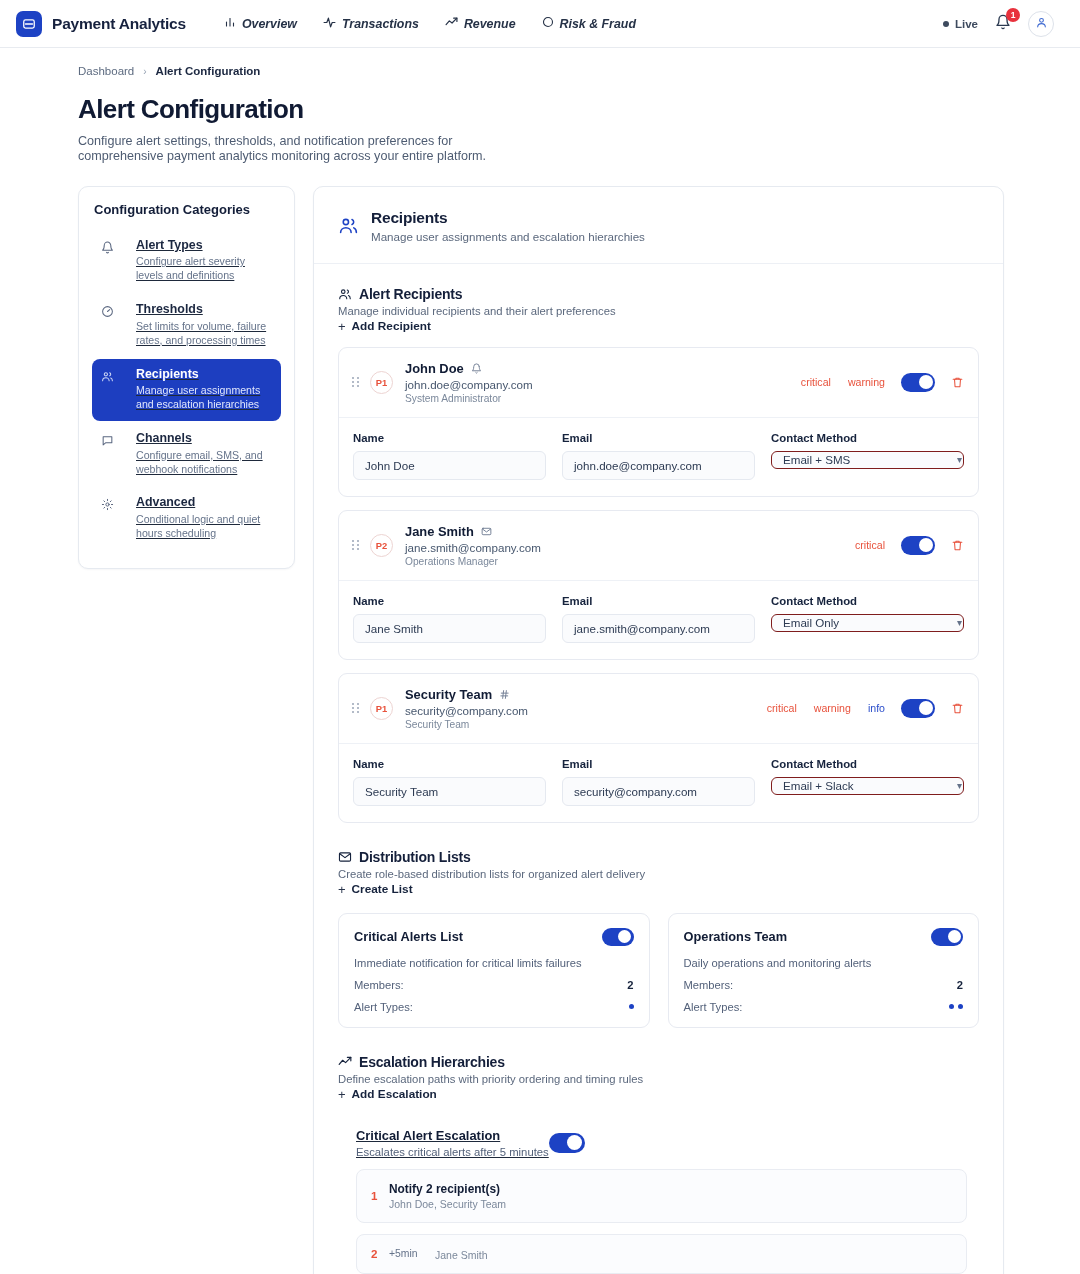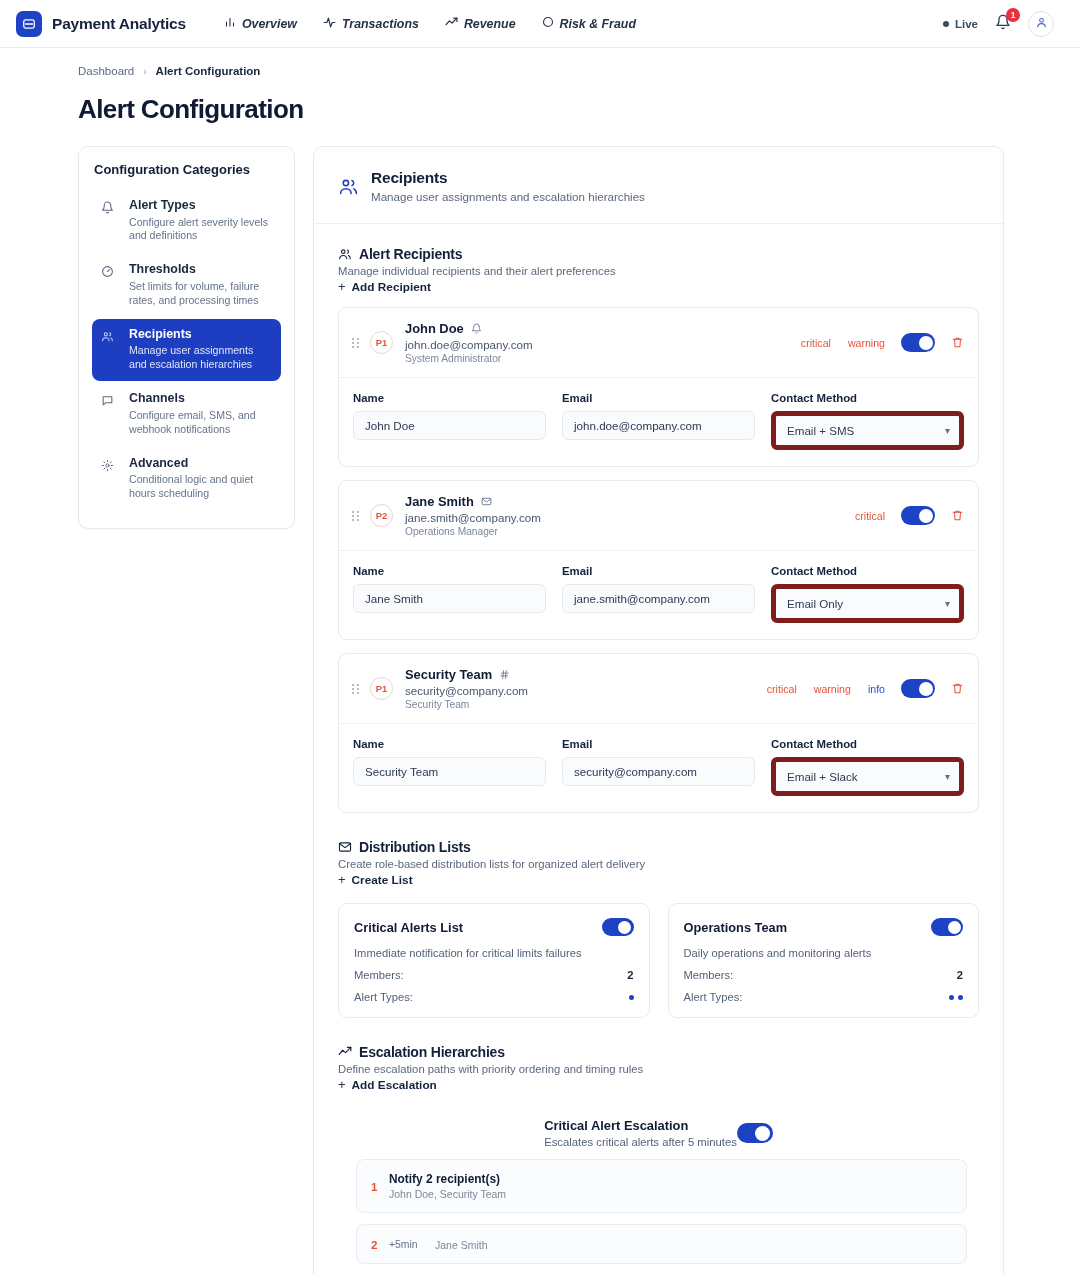--- a/index.html
+++ b/index.html
@@ -92,25 +92,26 @@
     border: 1px solid #e6eaf0;
     border-radius: 10px;
     padding: 15px 13px 16px 13px;
     box-shadow: 0 1px 2px rgba(18,30,60,0.04);
   }
   .sidecard-title {
     font-size: 13px; font-weight: bold; color: #121d38;
     padding-left: 2px; margin-bottom: 13px;
   }
   .cat {
-    display: flex; gap: 14px;
+    display: flex; gap: 21px;
     padding: 8px 9px 9px 9px;
     border-radius: 8px;
     cursor: pointer;
     margin-bottom: 2px;
+    text-decoration: underline;
   }
   .cat.active { background: #1d3ec0; }
   .cat-ico { width: 14px; flex: 0 0 14px; padding-top: 2px; color: #5a6780; }
   .cat.active .cat-ico { color: #cfd9f7; }
   .cat-label { font-size: 12.4px; font-weight: bold; color: #1b2740; line-height: 1.25; }
   .cat-desc { font-size: 10.6px; color: #65738a; line-height: 1.32; margin-top: 2px; }
   .cat.active .cat-label { color: #ffffff; }
   .cat.active .cat-desc { color: #e0e6fb; }
 
   
@@ -192,43 +193,43 @@
     padding: 14px 14px 16px 14px;
   }
   .fld-label { font-size: 11.4px; font-weight: bold; color: #16233d; margin-bottom: 7px; }
   .fld-input {
     height: 29px; border: 1px solid #e5e9f0; border-radius: 6px;
     background: #fafbfd; display: flex; align-items: center;
     padding: 0 11px; font-size: 11.6px; color: #2c3a52;
     cursor: text;
   }
   .fld-select {
-    height: 39px; border: 5px solid #7f1d1d; border-radius: 6px;
+    height: 18px; border: 1px solid #7f1d1d; border-radius: 6px;
     background: #fafbfd; display: flex; align-items: center; justify-content: space-between;
-    padding: 0 9px 0 11px; font-size: 11.6px; color: #2c3a52; cursor: pointer;
+    padding: 0 1px 0 11px; font-size: 11.6px; color: #2c3a52; cursor: pointer;
   }
   .chev { color: #65738a; font-size: 10px; line-height: 1; }
 
   
   .dl-grid { display: grid; grid-template-columns: 1fr 1fr; gap: 18px; margin-top: 16px; }
   .dl-card { border: 1px solid #e7eaf1; border-radius: 9px; padding: 14px 15px 14px 15px; }
   .dl-top { display: flex; align-items: center; justify-content: space-between; }
   .dl-name { font-size: 12.8px; font-weight: bold; color: #111c35; }
   .dl-toggle { width: 32px; height: 18px; border-radius: 9px; background: #1d42c4; position: relative; cursor: pointer; }
   .dl-toggle i { position: absolute; top: 2.5px; right: 2.5px; width: 13px; height: 13px; border-radius: 50%; background: #fff; display:block;}
   .dl-desc { font-size: 11.2px; color: #53617a; margin-top: 11px; }
   .dl-row { display: flex; align-items: center; justify-content: space-between; margin-top: 10px; }
   .dl-key { font-size: 11.2px; color: #53617a; }
   .dl-val { font-size: 11.2px; font-weight: bold; color: #16233d; }
   .dots { display: flex; gap: 4px; align-items: center; }
   .dots i { width: 5px; height: 5px; border-radius: 50%; background: #1d42c4; display:block;}
 
   
   .esc-block { margin-top: 26px; padding: 0 12px 0 18px; }
-  .esc-top { display: flex; align-items: center; justify-content: center; padding: 0 6px 0 0; }
+  .esc-top { display: flex; align-items: center; justify-content: flex-start; padding: 0 6px 0 0; text-decoration: underline; }
   .esc-name { font-size: 12.9px; font-weight: bold; color: #111c35; }
   .esc-desc { font-size: 11.3px; color: #53617a; margin-top: 3px; }
   .esc-toggle { width: 36px; height: 20px; border-radius: 10px; background: #1d42c4; position: relative; cursor: pointer; }
   .esc-toggle i { position: absolute; top: 2.5px; right: 2.5px; width: 15px; height: 15px; border-radius: 50%; background: #fff; display:block;}
   .step {
     display: flex; align-items: center;
     border: 1px solid #e9ecf2; border-radius: 8px;
     background: #fbfcfe;
     padding: 12px 14px; margin-top: 11px;
   }
@@ -321,20 +322,21 @@
 
 <div class="page">
 
   <div class="crumb">
     <span class="crumb-root">Dashboard</span>
     <span class="crumb-sep">›</span>
     <span class="crumb-cur">Alert Configuration</span>
   </div>
 
   <h1 class="page-title">Alert Configuration</h1>
+  <p class="page-sub">Configure alert settings, thresholds, and notification preferences for comprehensive payment analytics monitoring across your entire platform.</p>
 
   <div class="cols">
 
     <aside class="sidecard">
       <div class="sidecard-title">Configuration Categories</div>
 
       <div class="cat">
         <span class="cat-ico">
           <svg width="13" height="13" viewBox="0 0 24 24" fill="none" stroke="currentColor" stroke-width="1.9" stroke-linecap="round" stroke-linejoin="round">
               <path d="M18 8a6 6 0 0 0-12 0c0 7-3 9-3 9h18s-3-2-3-9"></path>

